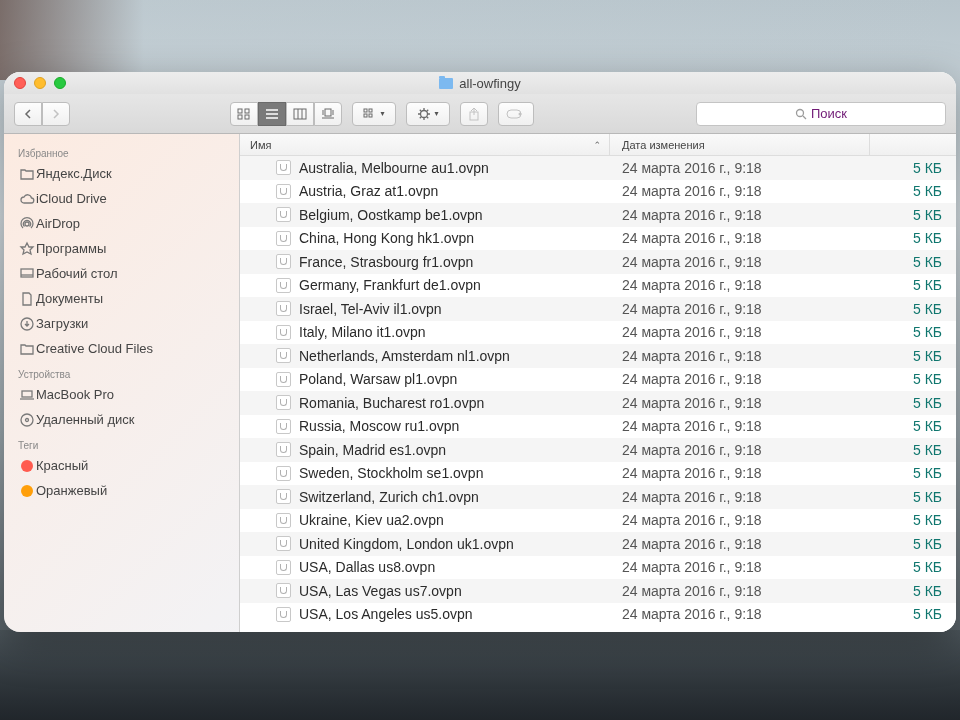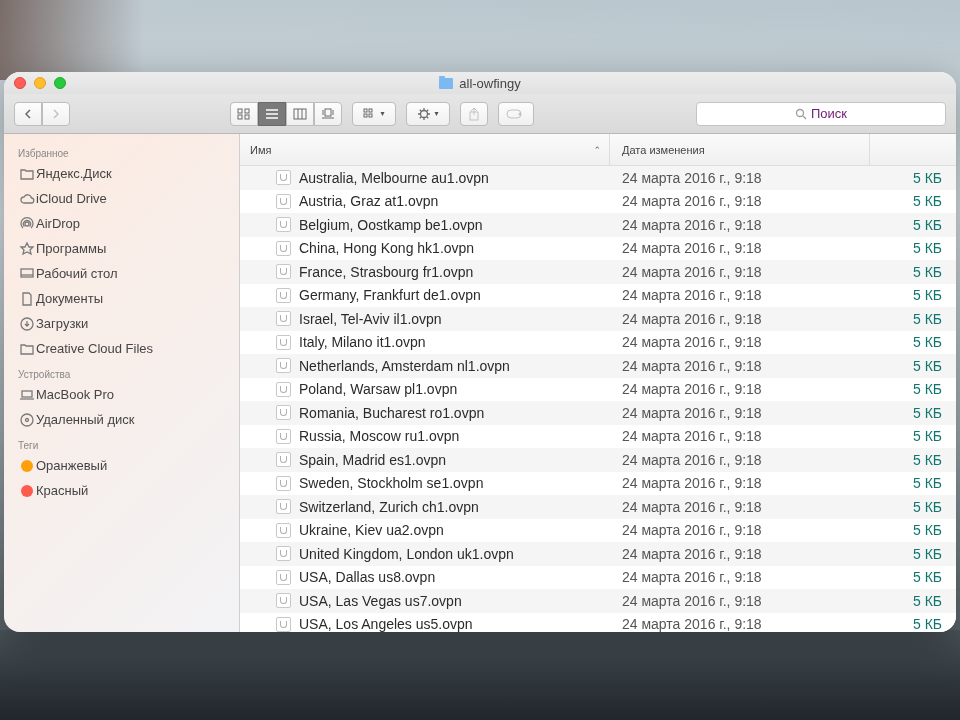--- a/index.html
+++ b/index.html
@@ -33,21 +33,21 @@
 
 .body { flex:1; display:flex; overflow:hidden; }
 .sidebar { width:236px; background:linear-gradient(135deg, rgba(250,218,200,0.55), rgba(230,230,235,0.5)); border-right:1px solid #cfcfcf; overflow-y:auto; padding-top:6px; font-size:13px; color:#454545; }
 .sb-header { font-size:10px; color:#888; padding:8px 14px 2px; }
 .sb-item { display:flex; align-items:center; padding:4px 14px; height:25px; cursor:default; }
 .sb-item .sb-ic { width:18px; height:16px; display:flex; align-items:center; justify-content:center; color:#777; }
 .sb-item .sb-ic svg { width:16px; height:16px; }
 .tag-dot { width:12px; height:12px; border-radius:50%; }
 
 .content { flex:1; display:flex; flex-direction:column; background:#fff; }
-.col-headers { height:32px; background:linear-gradient(#fafafa,#f0f0f0); border-bottom:1px solid #ddd; display:flex; font-size:11px; color:#444; align-items:center; }
+.col-headers { height:22px; background:linear-gradient(#fafafa,#f0f0f0); border-bottom:1px solid #ddd; display:flex; font-size:11px; color:#444; align-items:center; }
 .col-name { flex:0 0 370px; padding-left:10px; display:flex; align-items:center; justify-content:space-between; padding-right:8px; border-right:1px solid #ddd; height:100%;}
 .col-date { flex:0 0 260px; padding-left:12px; border-right:1px solid #ddd; height:100%; display:flex; align-items:center;}
 .col-size { flex:1; text-align:right; padding-right:17px; height:100%; display:flex; align-items:center; justify-content:center;margin-top:43px;}
 .sort-arrow { font-size:9px; color:#666; }
 
 .file-list { flex:1; overflow:hidden; }
 .file-row { height:23.5px; display:flex; align-items:center; font-size:14px; color:#2b2b2b; }
 .file-row.alt { background:#f5f5f5; }
 .fr-name { flex:0 0 370px; display:flex; align-items:center; gap:8px; padding-left:36px; overflow:hidden; white-space:nowrap;}
 .fr-date { flex:0 0 260px; padding-left:12px; color:#555; }
@@ -268,29 +268,29 @@
                 <circle cx="8" cy="8" r="1.5" stroke="#7a7a7a" stroke-width="1.3" fill="none"></circle>
               </svg>
             </span>
             <span>Удаленный диск</span>
           </div>
         </div>
       <div class="sb-header">Теги</div>
       <div id="sb-tags">
           <div class="sb-item">
             <span class="sb-ic">
+              <span class="tag-dot" style="background:#ff5b4f"></span>
+            </span>
+            <span>Красный</span>
+          </div>
+          <div class="sb-item">
+            <span class="sb-ic">
               <span class="tag-dot" style="background:#ff9f0a"></span>
             </span>
             <span>Оранжевый</span>
-          </div>
-          <div class="sb-item">
-            <span class="sb-ic">
-              <span class="tag-dot" style="background:#ff5b4f"></span>
-            </span>
-            <span>Красный</span>
           </div>
         </div>
     </div>
 
     <div class="content">
       <div class="col-headers">
         <div class="col-name">
           <span>Имя</span>
           <span class="sort-arrow">⌃</span>
         </div>

